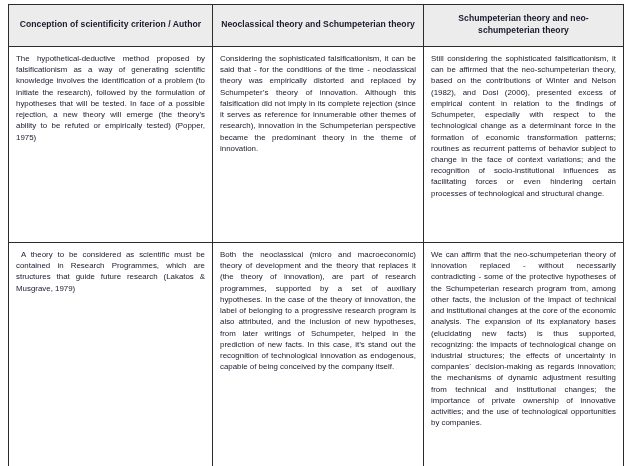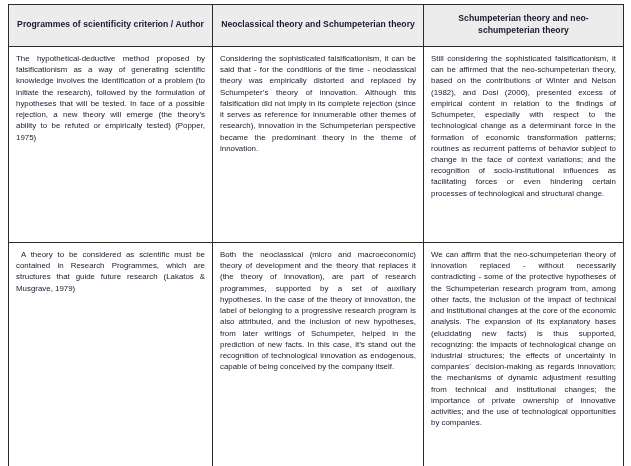--- a/index.html
+++ b/index.html
@@ -76,21 +76,21 @@
 
 <div class="table-wrap">
   <table class="cmp">
     <colgroup>
       <col class="c1">
       <col class="c2">
       <col class="c3">
     </colgroup>
     <thead>
       <tr>
-        <th>Programmes of scientificity criterion / Author</th>
+        <th>Conception of scientificity criterion / Author</th>
         <th>Neoclassical theory and Schumpeterian theory</th>
         <th>Schumpeterian theory and neo-schumpeterian theory</th>
       </tr>
     </thead>
     <tbody>
       <tr class="row-1">
         <td>
           <span class="cell-text">The hypothetical-deductive method proposed by falsificationism as a way of generating scientific knowledge involves the identification of a problem (to initiate the research), followed by the formulation of hypotheses that will be tested. In face of a possible rejection, a new theory will emerge (the theory’s ability to be refuted or empirically tested) (Popper, 1975)</span>
         </td>
         <td>

